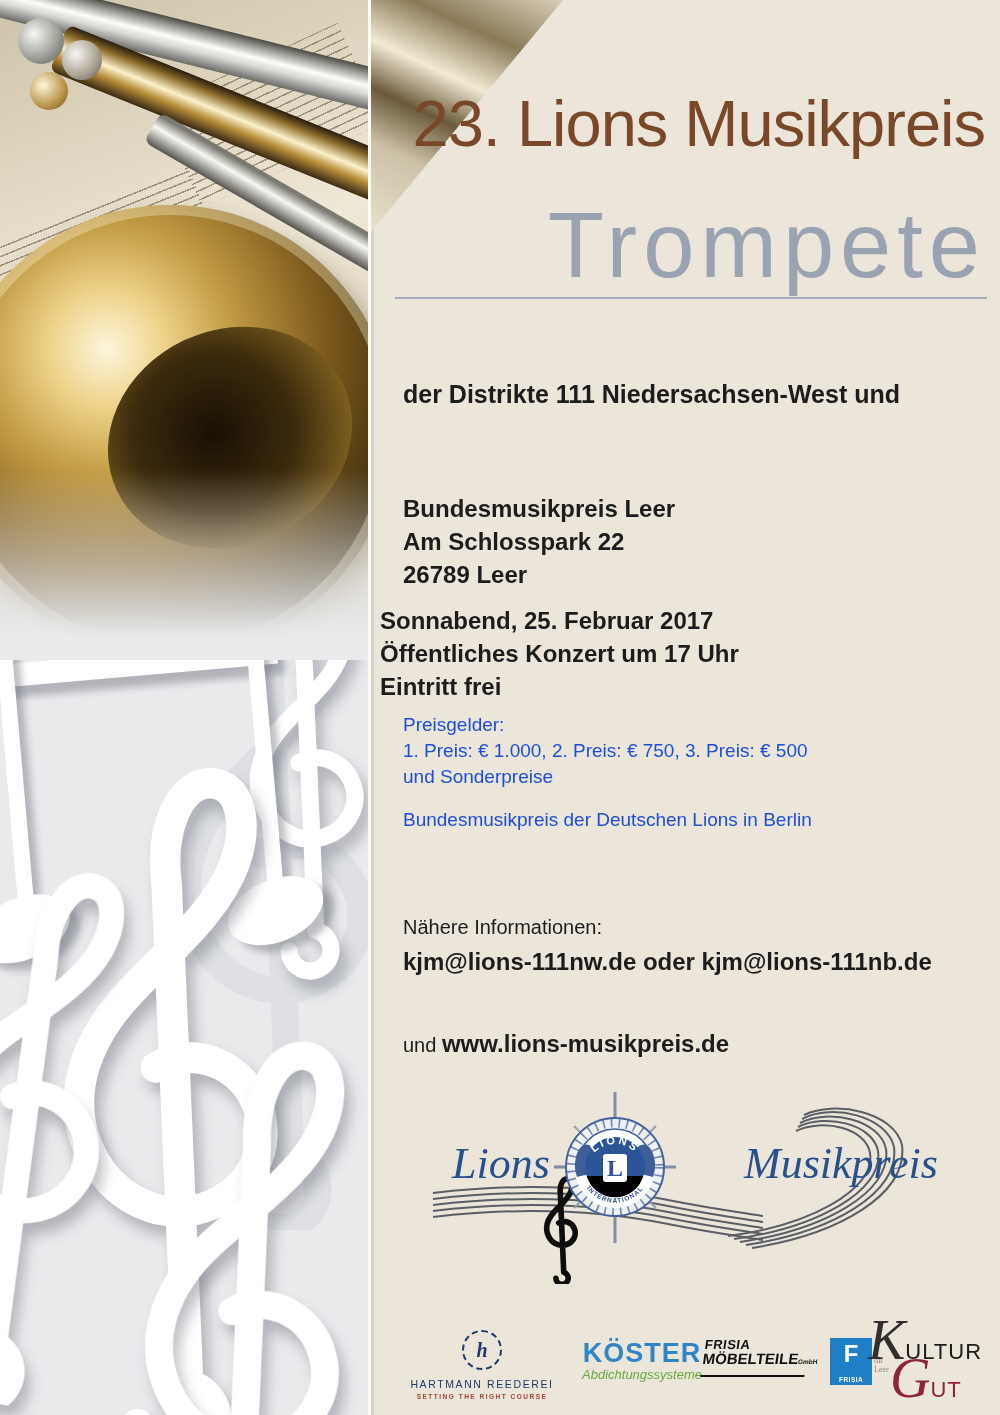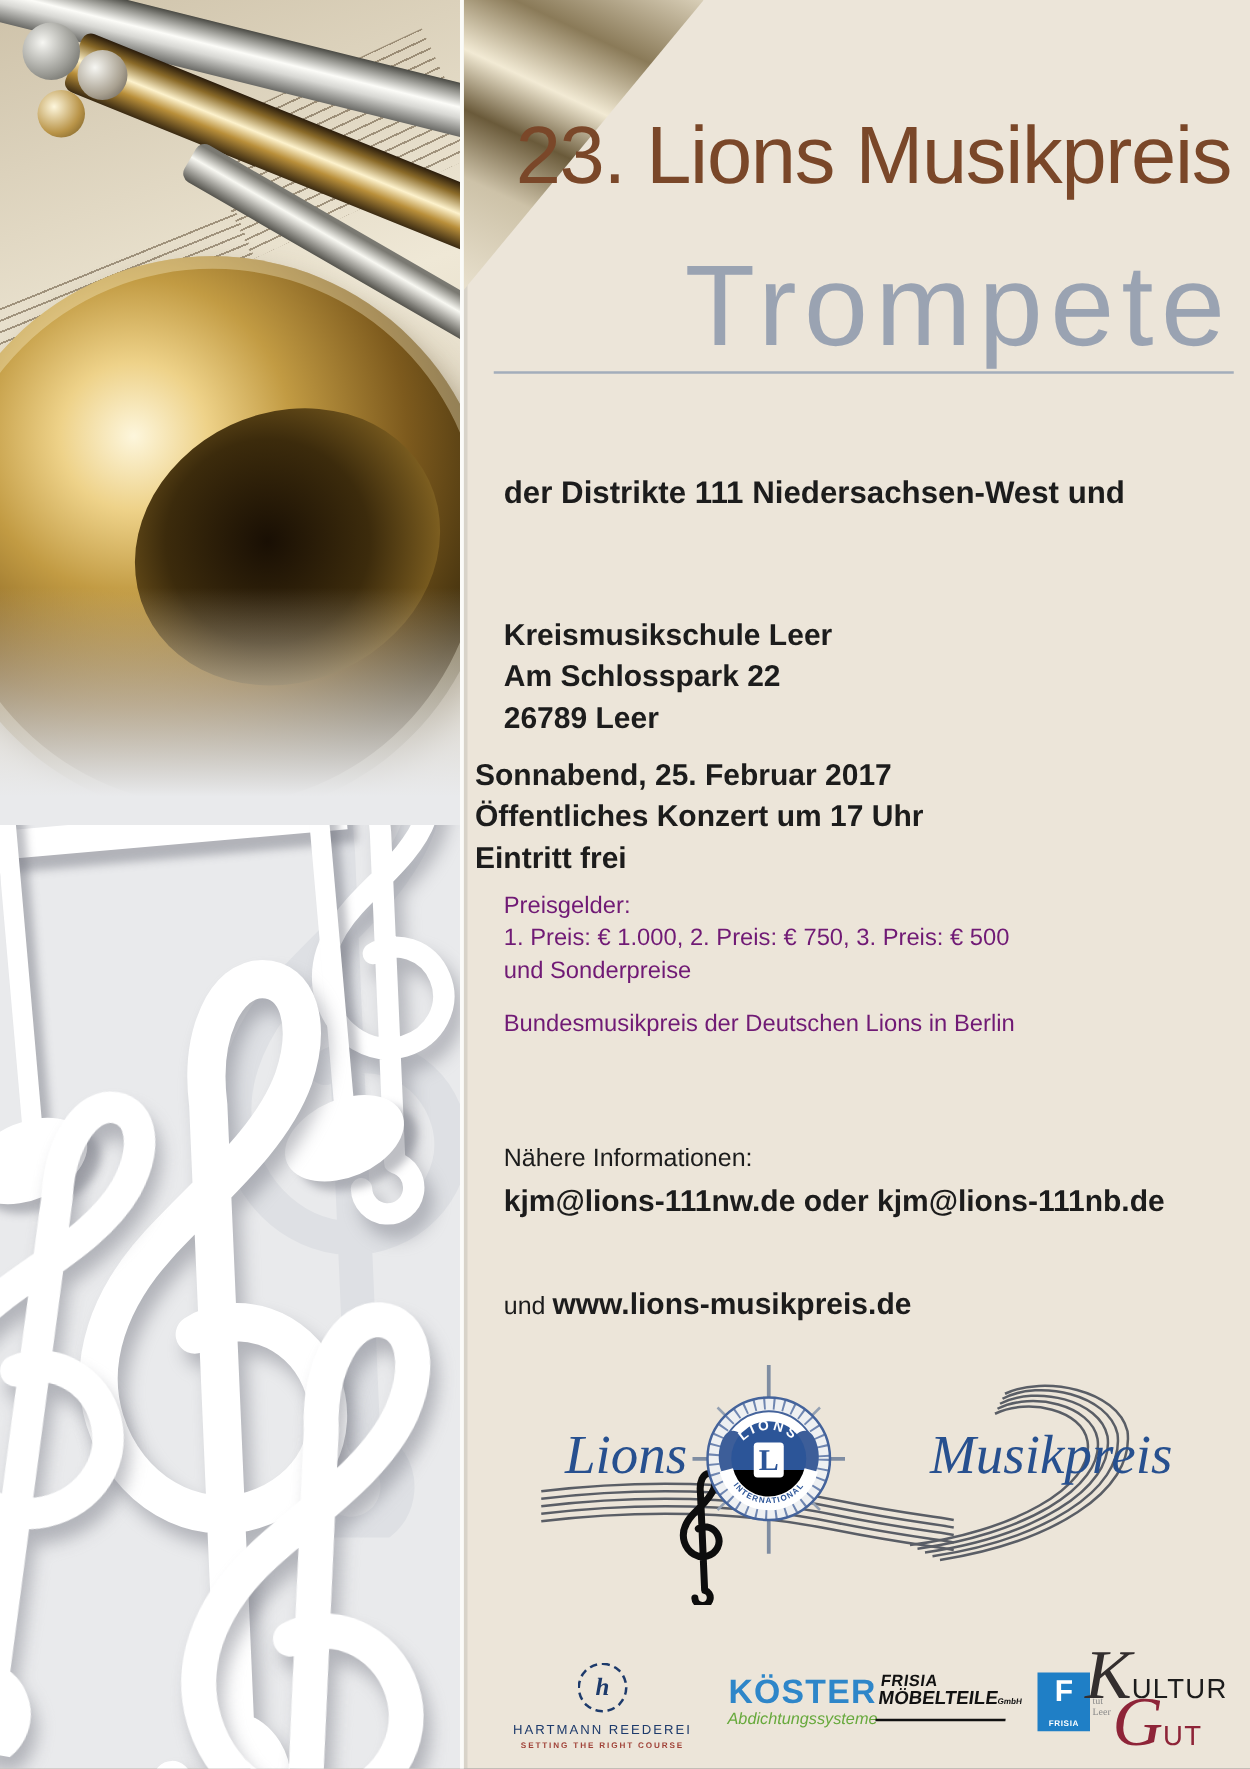--- a/index.html
+++ b/index.html
@@ -34,21 +34,21 @@
         background:linear-gradient(205deg,#d9cfb8 0%,#8a7a58 22%,#f2ead4 40%,#6a5a3a 55%,#cdc2a8 72%,#e8e0cd 100%);}
 
   
   .title{position:absolute;right:15px;top:86px;font-size:65px;letter-spacing:-1px;color:#7a4729;white-space:nowrap;}
   .instrument{position:absolute;right:14px;top:193px;font-size:92px;letter-spacing:6px;color:#9aa3b2;white-space:nowrap;}
   .head-rule{position:absolute;left:395px;top:297px;width:592px;height:2px;background:#a3adbb;}
 
   
   .b25{font-size:25px;font-weight:bold;line-height:33px;}
   .b24{font-size:24px;font-weight:bold;line-height:33px;}
-  .r19{font-size:19px;line-height:26px;color:#701a75;}
+  .r19{font-size:19px;line-height:26px;color:#1d4ed8;}
   .district1{left:403px;top:378px;}
   .district2{left:403px;top:411px;width:487px;text-align:right;}
   .venue{left:403px;top:492px;}
   .event{left:380px;top:604px;}
   .prizes{left:403px;top:712px;}
   .qual{left:403px;top:806px;line-height:27px;}
   .info-h{left:403px;top:916px;font-size:20px;color:#1c1c1c;}
   .emails{left:403px;top:948px;font-size:24px;font-weight:bold;}
   .webline{left:403px;top:1030px;font-size:20px;}
   .webline b{font-size:24px;}
@@ -145,21 +145,21 @@
 
   <div class="photo-tri"></div>
 
   <div class="title">23. Lions Musikpreis</div>
   <div class="instrument">Trompete</div>
   <div class="head-rule"></div>
 
   <div class="abs b25 district1">der Distrikte 111 Niedersachsen-West und</div>
 
   <div class="abs b24 venue">
-    <div>Kreismusikschule Leer</div>
+    <div>Bundesmusikpreis Leer</div>
     <div>Am Schlosspark 22</div>
     <div>26789 Leer</div>
   </div>
 
   <div class="abs b24 event">
     <div>Sonnabend, 25. Februar 2017</div>
     <div>Öffentliches Konzert um 17 Uhr</div>
     <div>Eintritt frei</div>
   </div>
 

